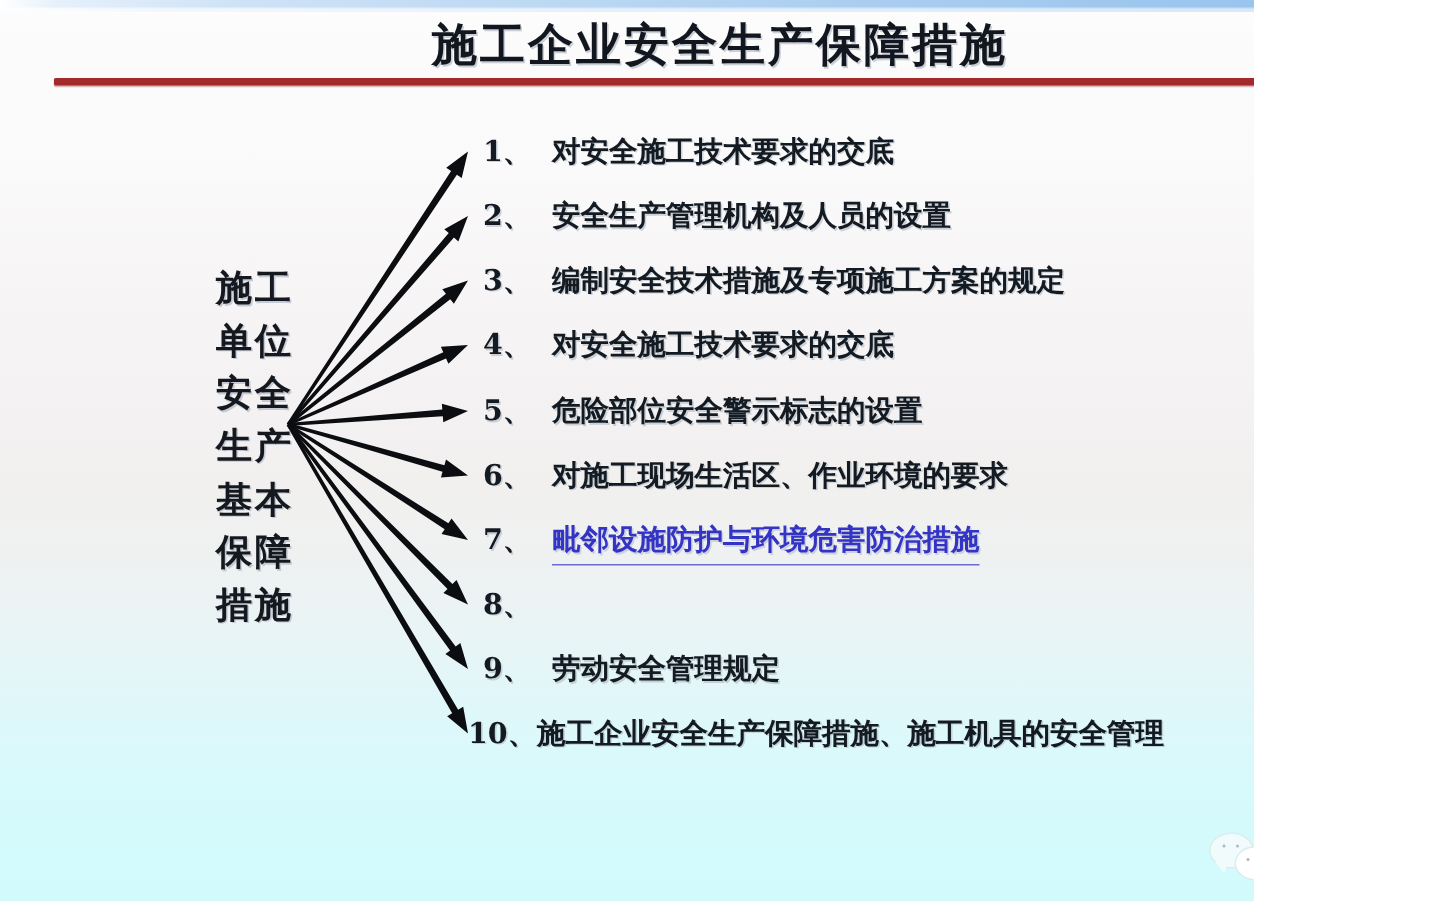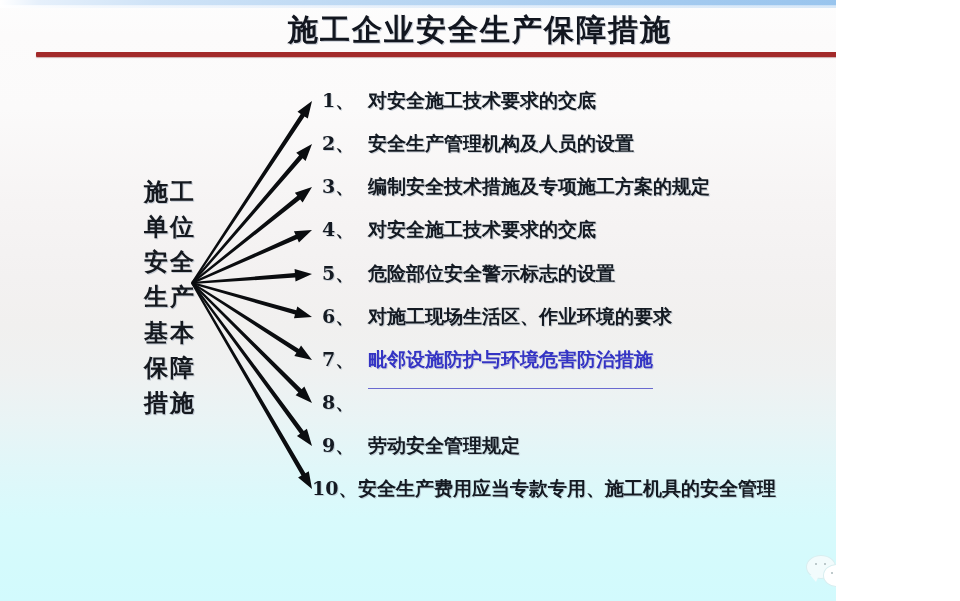--- a/index.html
+++ b/index.html
@@ -130,21 +130,21 @@
   .item .num {
     display: inline-block;
     min-width: 46px;
     text-align: left;
   }
   .item.wide .num { min-width: 46px; margin-left: -10px; }
   .item .txt { display: inline-block; }
   .item.highlight .txt {
     color: #3434c4;
     border-bottom: 1px solid #6a6ad0;
-    padding-bottom: 15px;
+    padding-bottom: 3px;
     text-shadow: 1px 1px 0 rgba(170,175,205,.5);
   }
 
   
   .wm {
     position: absolute;
     left: 806px;
     top: 539px;
     display: flex;
     align-items: center;
@@ -289,21 +289,21 @@
       </div>
       <div class="item" style="top: 390px;">
         <span class="num">8、</span>
       </div>
       <div class="item" style="top: 433px;">
         <span class="num">9、</span>
         <span class="txt">劳动安全管理规定</span>
       </div>
       <div class="item wide" style="top: 476px;">
         <span class="num">10、</span>
-        <span class="txt">安全生产费用应当专款专用、施工机具的安全管理</span>
+        <span class="txt">施工企业安全生产保障措施、施工机具的安全管理</span>
       </div>
     </div>
 
   <div class="wm">
     <div class="wm-logo">
       <div class="bubble big">
         <div class="eye" style="left:8px;  top:7px;"></div>
         <div class="eye" style="left:17px; top:7px;"></div>
       </div>
       <div class="bubble small">

